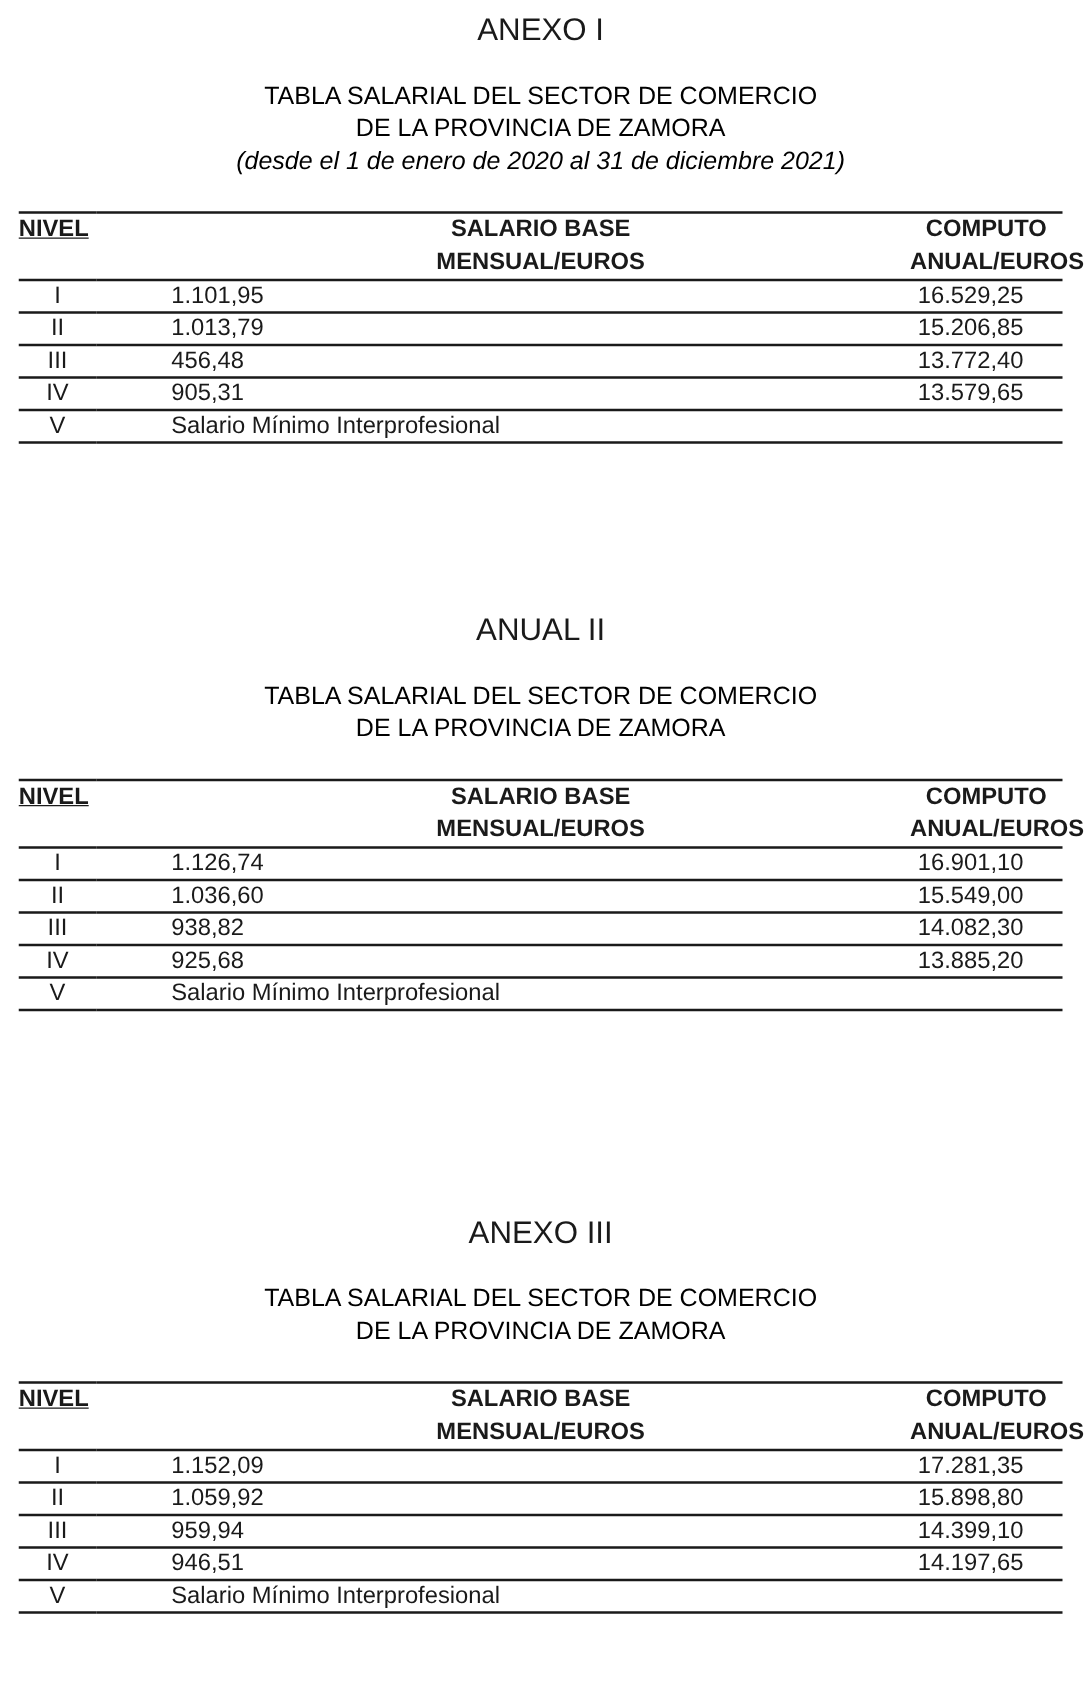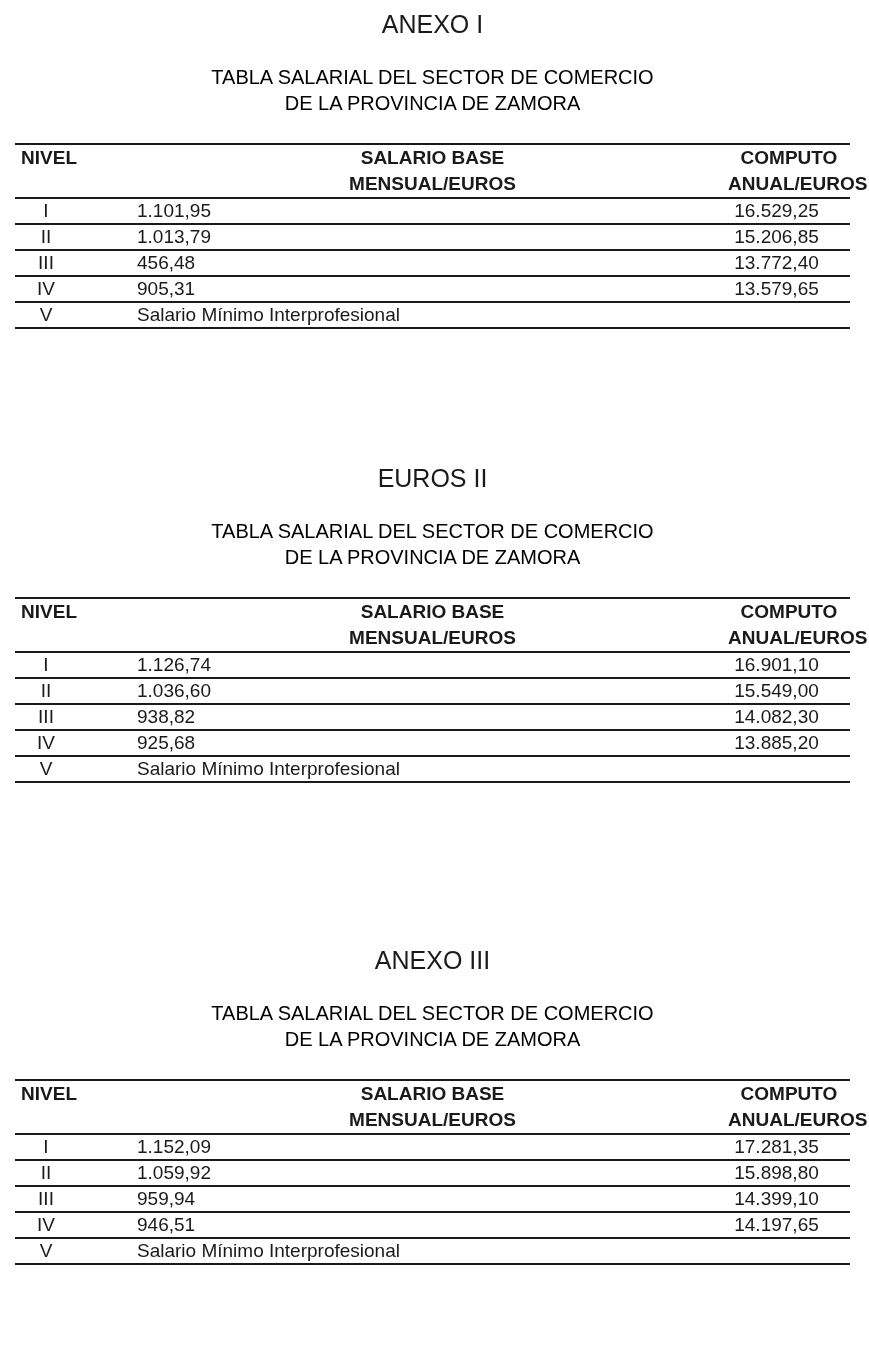--- a/index.html
+++ b/index.html
@@ -48,39 +48,40 @@
     border-top: 2px solid #1a1a1a;
   }
   col.c1 { width: 62px; }
   col.c3 { width: 122px; }
 
   thead tr { border-bottom: 2px solid #1a1a1a; }
   tbody tr { border-bottom: 2px solid #1a1a1a; }
 
   th { padding: 0; vertical-align: top; font-weight: bold; font-size: 19px; color: #1a1a1a; }
   .h-line { height: 26px; line-height: 26px; white-space: nowrap; }
-  th.col-nivel { text-align: right; }
+  th.col-nivel { text-align: left; text-decoration: underline; }
   th.col-salario .h-line { text-align: center; padding-left: 60px; }
   th.col-computo .h-line { text-align: center; }
 
   td { padding: 0; height: 24px; line-height: 24px; font-size: 19px; color: #1a1a1a; vertical-align: middle; }
   td.nivel-cell { text-align: center; }
   td.mensual-cell { text-align: left; padding-left: 60px; white-space: nowrap; }
   td.anual-cell { text-align: center; padding-right: 25px; white-space: nowrap; }
 </style>
 </head>
 <body>
 
 <div class="page">
 
   <section class="anexo-section section-1">
     <h1 class="anexo-heading">ANEXO I</h1>
     <div class="doc-title">
       <div>TABLA SALARIAL DEL SECTOR DE COMERCIO</div>
       <div>DE LA PROVINCIA DE ZAMORA</div>
+      <div class="period">(desde el 1 de enero de 2020 al 31 de diciembre 2021)</div>
     </div>
     <table class="salary-table">
       <colgroup>
           <col class="c1">
           <col class="c2">
           <col class="c3">
         </colgroup>
       <thead>
         <tr>
           <th class="col-nivel">
@@ -120,21 +121,21 @@
         <tr>
           <td class="nivel-cell">V</td>
           <td class="mensual-cell">Salario Mínimo Interprofesional</td>
           <td class="anual-cell"></td>
         </tr>
       </tbody>
     </table>
   </section>
 
   <section class="anexo-section section-2">
-    <h1 class="anexo-heading">EUROS II</h1>
+    <h1 class="anexo-heading">ANUAL II</h1>
     <div class="doc-title">
       <div>TABLA SALARIAL DEL SECTOR DE COMERCIO</div>
       <div>DE LA PROVINCIA DE ZAMORA</div>
     </div>
     <table class="salary-table">
       <colgroup>
           <col class="c1">
           <col class="c2">
           <col class="c3">
         </colgroup>

